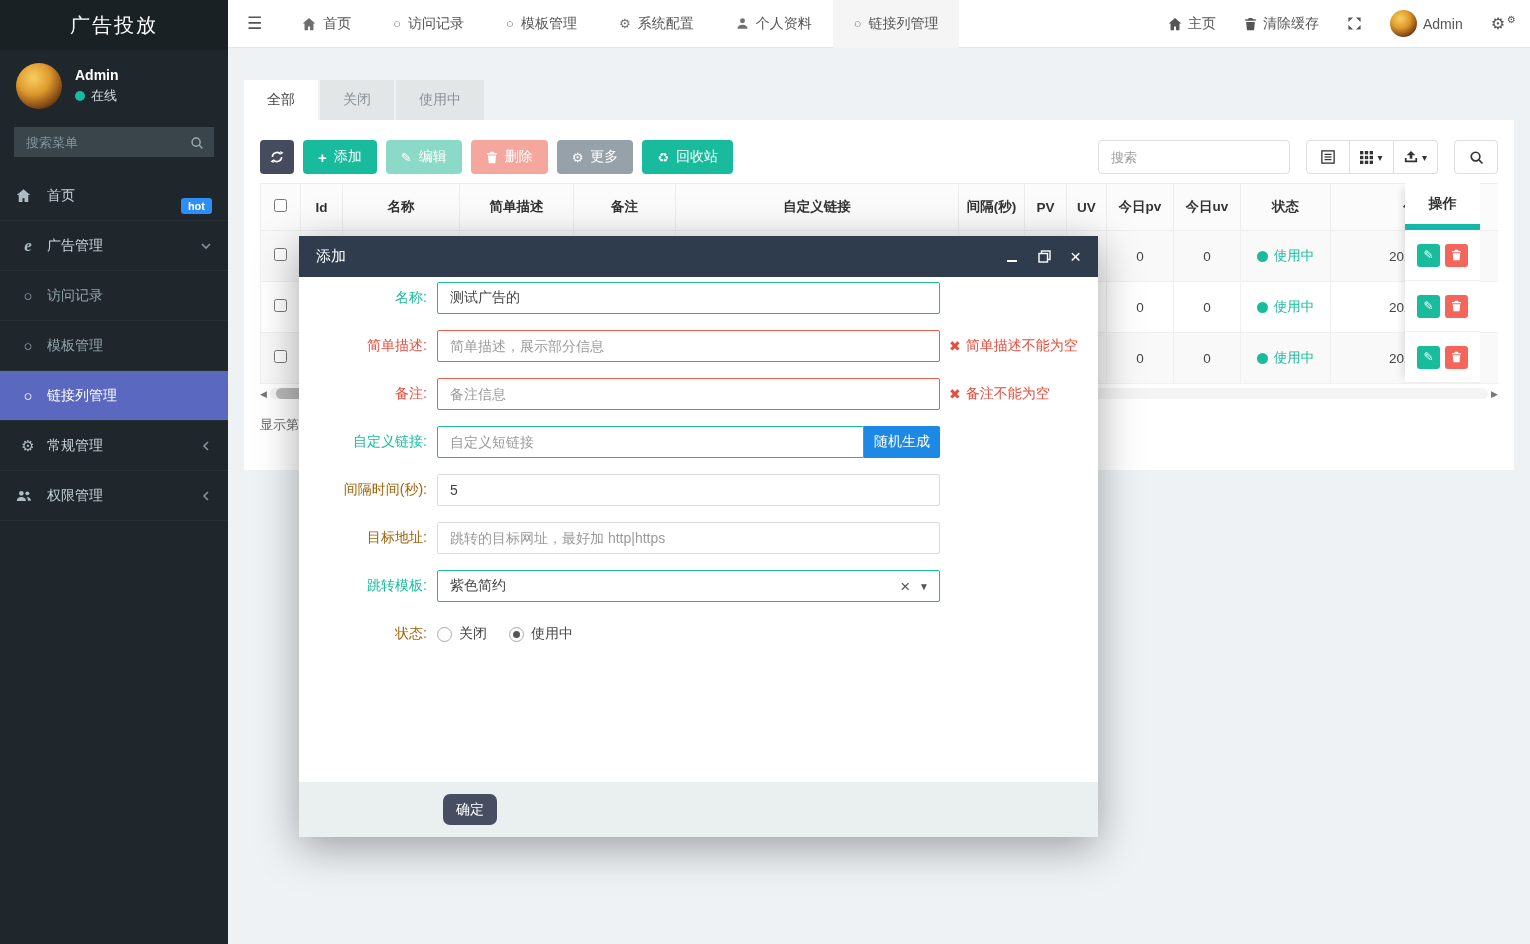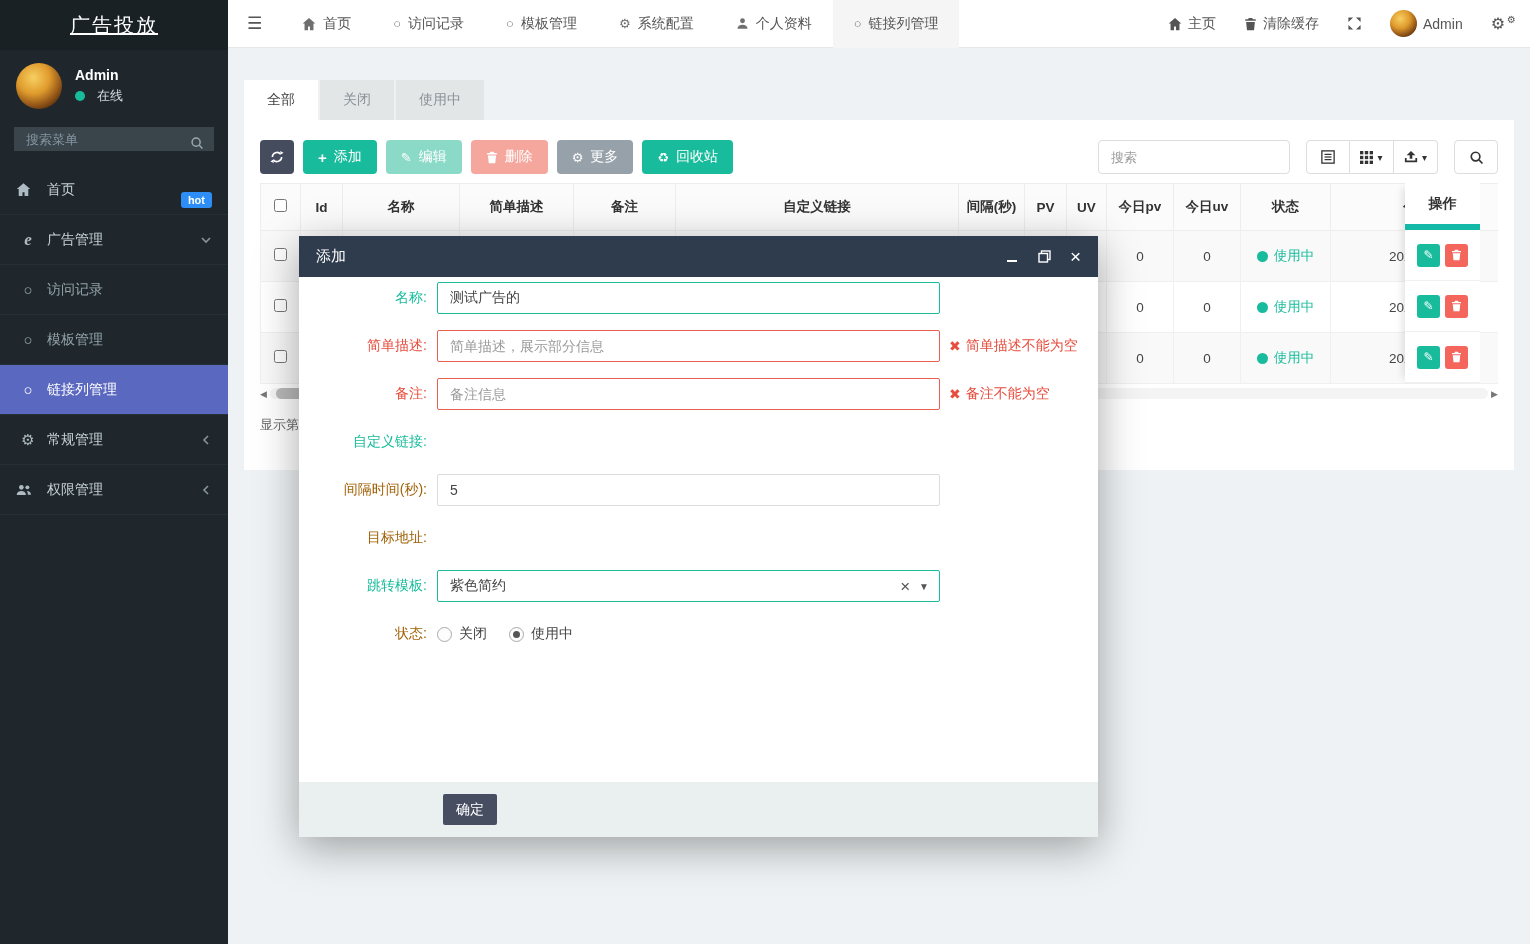--- a/index.html
+++ b/index.html
@@ -1,29 +1,29 @@
 <!DOCTYPE html>
 <html><head>
 <meta charset="utf-8">
 <style>
   * { margin:0; padding:0; box-sizing:border-box; }
   html,body { width:1530px; height:944px; overflow:hidden; }
   body { font-family:"Liberation Sans","DejaVu Sans",sans-serif; background:#eef2f4; position:relative; font-size:14px; color:#444; }
 
   
   .sidebar { position:absolute; left:0; top:0; width:228px; height:944px; background:#1f272c; z-index:10; }
-  .brand { height:50px; display:flex; align-items:center; justify-content:center; color:#fff; font-size:20px; background:#1a2125; letter-spacing:2px;text-decoration:underline; }
+  .brand { height:50px; display:flex; align-items:center; justify-content:center; color:#fff; font-size:20px; background:#1a2125; letter-spacing:2px; }
   .user-panel { display:flex; align-items:center; gap:13px; padding:13px 16px 10px; }
   .avatar { width:46px; height:46px; border-radius:50%; background:radial-gradient(circle at 38% 32%, #f7cf62, #e09b2d 38%, #8a4f16 68%, #241403 95%); flex:0 0 auto; }
   .user-meta { display:flex; flex-direction:column; gap:4px; }
   .user-name { color:#fff; font-weight:bold; font-size:14px; }
-  .user-status { color:#d4dde2; font-size:13px; display:flex; align-items:center; gap:12px; }
+  .user-status { color:#d4dde2; font-size:13px; display:flex; align-items:center; gap:6px; }
   .dot { width:10px; height:10px; border-radius:50%; background:#18bc9c; display:inline-block; }
   .side-search { margin:8px 14px 14px; position:relative; }
-  .side-search input { width:100%; height:24px; background:#39444b; border:none; border-radius:0; color:#cfd8dd; padding:0 32px 0 12px; font-size:13px; outline:none; }
+  .side-search input { width:100%; height:30px; background:#39444b; border:none; border-radius:0; color:#cfd8dd; padding:0 32px 0 12px; font-size:13px; outline:none; }
   .side-search input::placeholder { color:#8496a0; }
   .side-search .mag { position:absolute; right:10px; top:9px; color:#9aa8b0; }
   .menu { }
   .menu-row { height:50px; display:flex; align-items:center; padding:0 16px; color:#c6d2d8; font-size:14px; border-bottom:1px solid #252f34; cursor:pointer; }
   .menu-row .mi { width:24px; margin-right:7px; text-align:center; color:#aebbc2; font-size:15px; flex:0 0 auto; }
   .menu-row.sub { color:#93a3ab; }
   .menu-row.sub .mi { color:#93a3ab; }
   .menu-row.active { background:#5a68c0; color:#fff; }
   .menu-row.active .mi { color:#fff; }
   .badge-hot { margin-left:auto; background:#2e8ef7; color:#fff; font-size:11px; font-weight:bold; border-radius:3px; padding:2px 7px;margin-top:20px; }
@@ -108,21 +108,21 @@
   .input-group .finput { width:427px; border-radius:2px 0 0 2px; }
   .btn-rand { width:76px; height:32px; background:#1e88e5; border:none; color:#fff; font-size:14px; border-radius:0 2px 2px 0; cursor:pointer; font-family:inherit; }
   .fselect { width:503px; height:32px; border:1px solid #1abc9c; border-radius:2px; display:flex; align-items:center; padding:0 10px 0 12px; font-size:14px; color:#444; cursor:pointer; }
   .fselect .clear { margin-left:auto; color:#555; font-size:17px; line-height:1; cursor:pointer; }
   .fselect .sel-caret { margin-left:9px; color:#555; font-size:10px; }
   .radio-wrap { display:flex; align-items:center; gap:22px; }
   .radio-opt { display:flex; align-items:center; gap:7px; color:#444; cursor:pointer; }
   .rdot { width:15px; height:15px; border:1px solid #a9a9a9; border-radius:50%; background:#fdfdfd; position:relative; }
   .rdot.checked::after { content:""; position:absolute; left:3px; top:3px; width:7px; height:7px; border-radius:50%; background:#555; }
   .modal-footer { flex:0 0 auto; height:55px; background:#eaeff0; display:flex; align-items:center; padding-left:144px; }
-  .btn-confirm { height:31px; padding:0 13px; background:#474e62; color:#fff; border:none; border-radius:2px; font-size:14px; cursor:pointer; font-family:inherit; }
+  .btn-confirm { height:31px; padding:0 13px; background:#474e62; color:#fff; border:none; border-radius:7px; font-size:14px; cursor:pointer; font-family:inherit; }
 </style>
 </head>
 <body>
 
 <div class="sidebar">
   <div class="brand">广告投放</div>
   <div class="user-panel">
     <div class="avatar"></div>
     <div class="user-meta">
       <span class="user-name">Admin</span>
@@ -528,27 +528,32 @@
     <div class="frow">
       <span class="flabel err">备注:</span>
       <input class="finput err" placeholder="备注信息" style="">
       <span class="ferr">
           <span class="x">✖</span>
           <span>备注不能为空</span>
         </span>
     </div>
     <div class="frow">
       <span class="flabel ok">自定义链接:</span>
+      <div class="input-group">
+        <input class="finput ok" placeholder="自定义短链接" style="">
+        <button class="btn-rand">随机生成</button>
+      </div>
     </div>
     <div class="frow">
       <span class="flabel">间隔时间(秒):</span>
       <input class="finput" value="5" style="">
     </div>
     <div class="frow">
       <span class="flabel">目标地址:</span>
+      <input class="finput" placeholder="跳转的目标网址，最好加 http|https" style="">
     </div>
     <div class="frow">
       <span class="flabel ok">跳转模板:</span>
       <div class="fselect">
         <span>紫色简约</span>
         <span class="clear">×</span>
         <span class="sel-caret">▼</span>
       </div>
     </div>
     <div class="frow">

